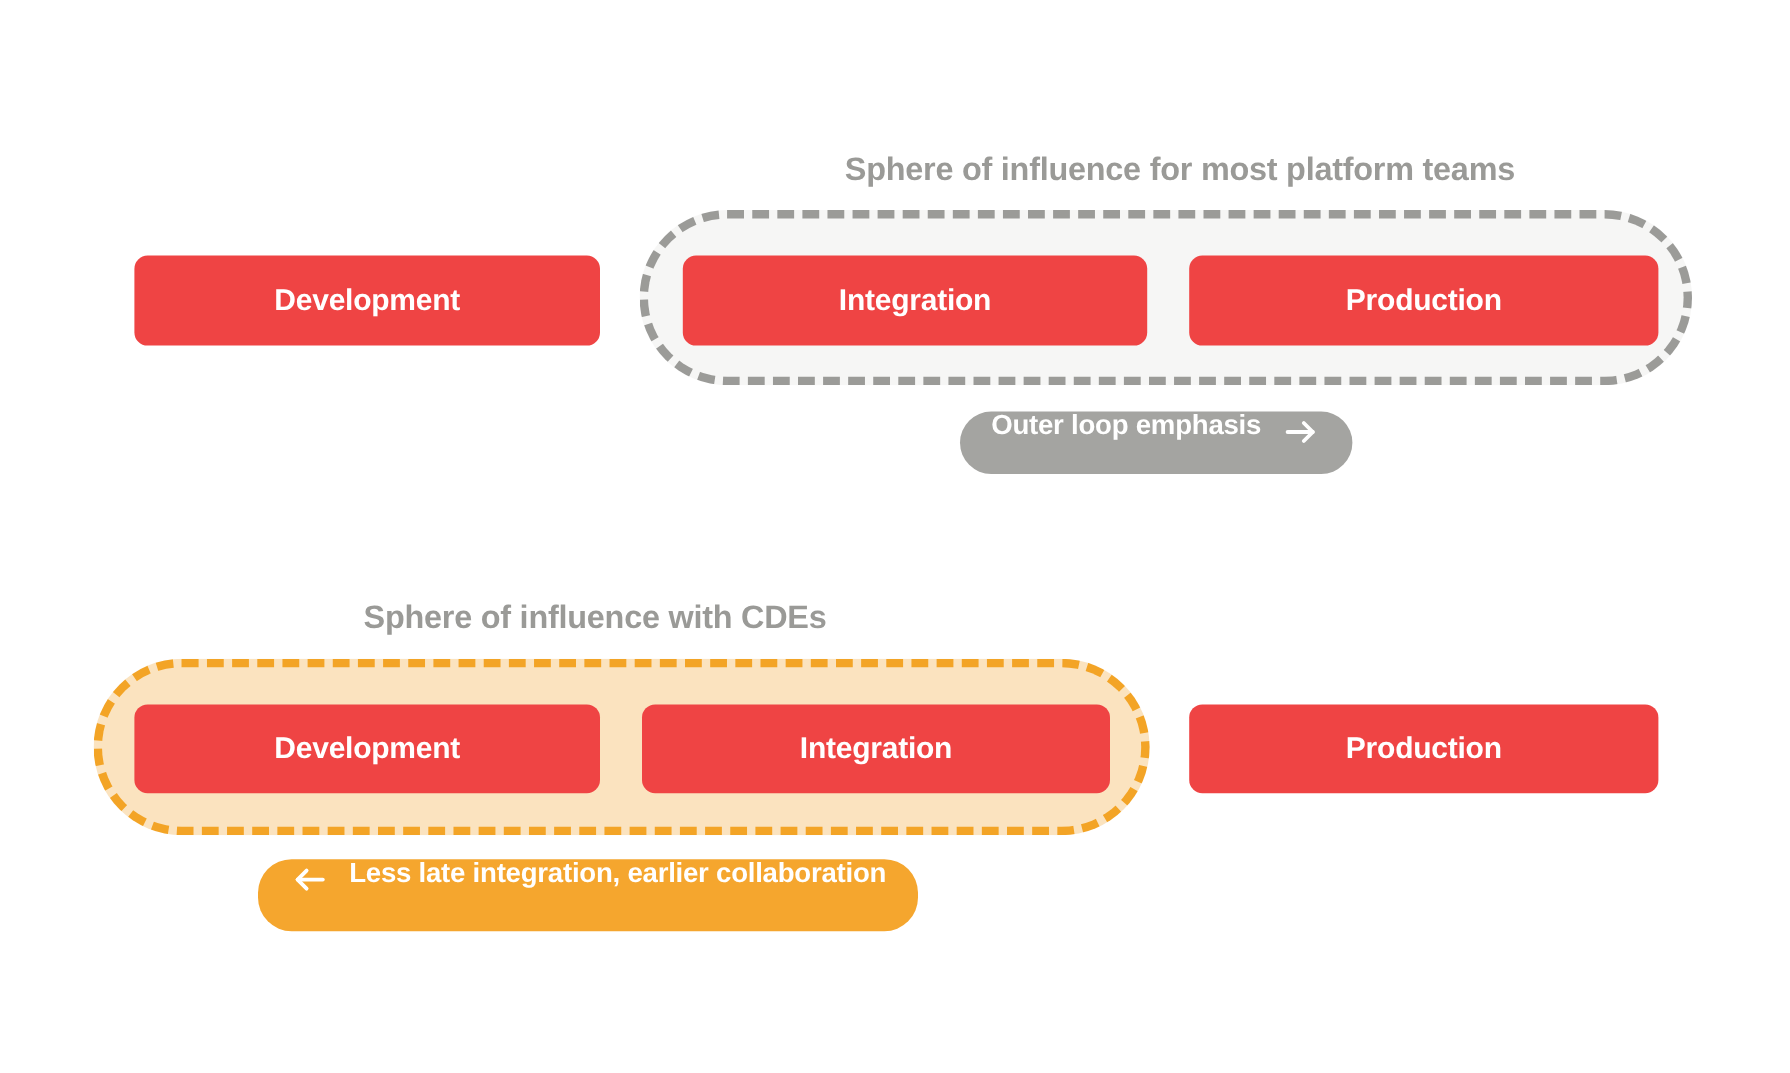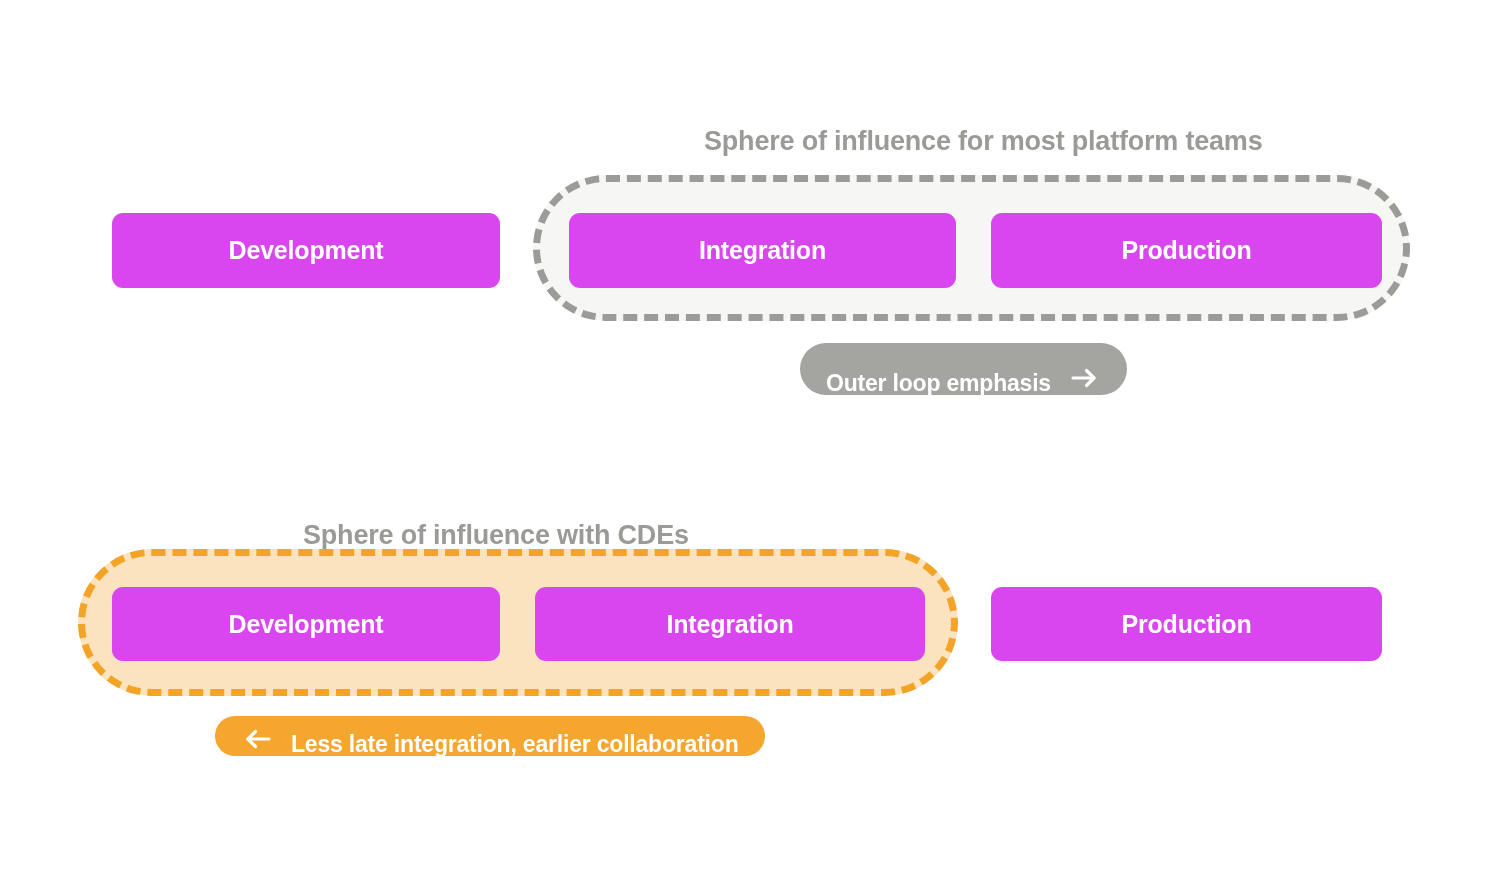--- a/index.html
+++ b/index.html
@@ -29,21 +29,21 @@
     color: #9a9a97;
     font-size: 27px;
     font-weight: 700;
     letter-spacing: -0.2px;
     white-space: nowrap;
     line-height: 1;
   }
 
   
   .stage {
-    background: #d946ef;
+    background: #ef4444;
     border-radius: 11px;
     display: flex;
     align-items: center;
     justify-content: center;
     color: #ffffff;
     font-size: 25px;
     font-weight: 700;
     letter-spacing: -0.2px;
     white-space: nowrap;
   }
@@ -58,21 +58,21 @@
   }
   .sphere-orange {
     background: #fbe3bf;
     border: 7px dashed #f3a426;
   }
 
   
   .pill {
     border-radius: 28px;
     display: flex;
-    align-items: flex-end;
+    align-items: flex-start;
     gap: 16px;
     color: #ffffff;
     font-size: 23px;
     font-weight: 700;
     letter-spacing: -0.2px;
     white-space: nowrap;
     padding: 0 26px;
   }
   .pill-gray   { background: #a4a4a1; }
   .pill-orange { background: #f5a62e; }
@@ -107,31 +107,31 @@
   <div class="abs pill pill-gray" style="left:800px; top:343px; height:52px;">
     <span class="label">Outer loop emphasis</span>
     <span class="arrow-ico">
       <svg width="32" height="32" viewBox="0 0 32 32" fill="none">
         <path d="M5 16 H26" stroke="#ffffff" stroke-width="3.2" stroke-linecap="round"></path>
         <path d="M18.5 8.5 L26 16 L18.5 23.5" stroke="#ffffff" stroke-width="3.2" stroke-linecap="round" stroke-linejoin="round"></path>
       </svg>
     </span>
   </div>
 
-  <div class="abs caption" style="left:303px; top:501px;margin-top:21px;">Sphere of influence with CDEs</div>
+  <div class="abs caption" style="left:303px; top:501px;">Sphere of influence with CDEs</div>
 
   <div class="abs sphere sphere-orange" style="left:78px; top:549px; width:880px; height:147px;"></div>
 
   <div class="abs stage" style="left:112px; top:587px; width:388px; height:74px;">Development</div>
 
   <div class="abs stage" style="left:535px; top:587px; width:390px; height:74px;">Integration</div>
 
   <div class="abs stage" style="left:991px; top:587px; width:391px; height:74px;">Production</div>
 
-  <div class="abs pill pill-orange" style="left:215px; top:716px; height:40px;">
+  <div class="abs pill pill-orange" style="left:215px; top:716px; height:60px;">
     <span class="arrow-ico">
       <svg width="32" height="32" viewBox="0 0 32 32" fill="none">
         <path d="M27 16 H6" stroke="#ffffff" stroke-width="3.2" stroke-linecap="round"></path>
         <path d="M13.5 8.5 L6 16 L13.5 23.5" stroke="#ffffff" stroke-width="3.2" stroke-linecap="round" stroke-linejoin="round"></path>
       </svg>
     </span>
     <span class="label">Less late integration, earlier collaboration</span>
   </div>
 
 </div>

